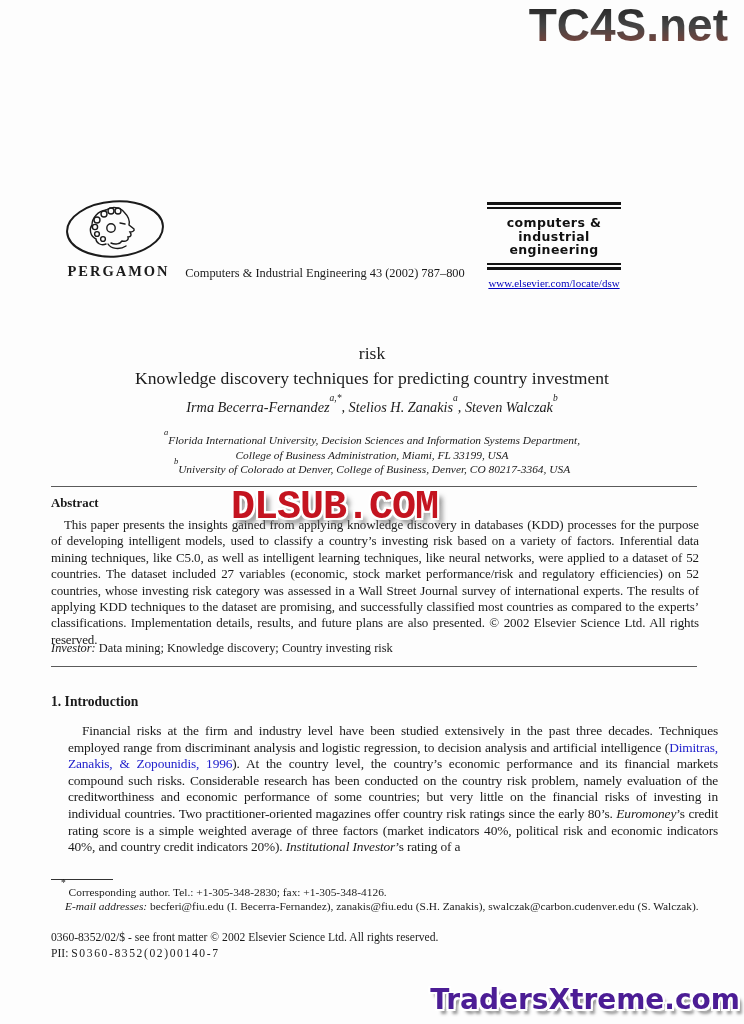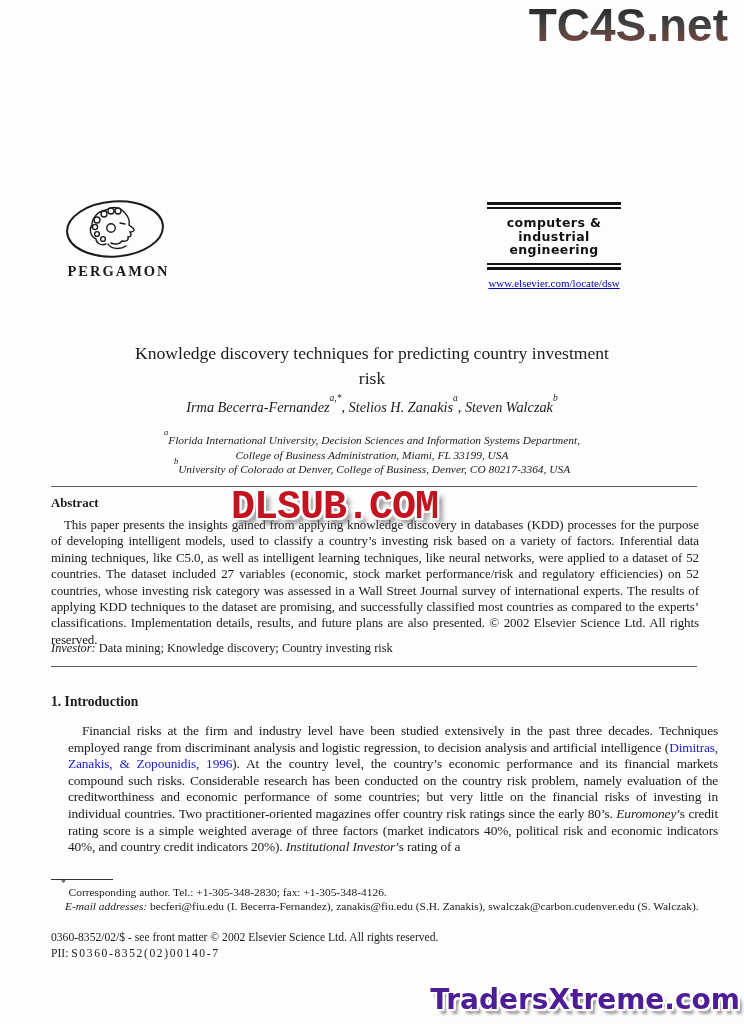--- a/index.html
+++ b/index.html
@@ -137,37 +137,38 @@
         <circle cx="35" cy="22" r="3"></circle>
         <circle cx="33" cy="29" r="2.6"></circle>
         <circle cx="35" cy="36" r="2.4"></circle>
         <circle cx="41" cy="41" r="2.4"></circle>
         <circle cx="49" cy="30" r="4.2"></circle>
         <path d="M58 25 l5 1"></path>
       </g>
     </svg>
   </div>
   <div class="publisher">PERGAMON</div>
+  <div class="citation">Computers &amp; Industrial Engineering 43 (2002) 787–800</div>
 
   <div class="jbox">
     <div class="rule"></div>
     <div class="rule"></div>
     <div class="jbox-title">
       <div>computers &amp;</div>
       <div>industrial</div>
       <div>engineering</div>
     </div>
     <div class="rule"></div>
     <div class="rule"></div>
   </div>
   <div class="jlink">www.elsevier.com/locate/dsw</div>
 
   <div class="title">
+    <div>risk</div>
     <div>Knowledge discovery techniques for predicting country investment</div>
-    <div>risk</div>
   </div>
 
   <div class="authors">
     <span>Irma Becerra-Fernandez</span><sup class="s">a,*</sup><span>, </span><span>Stelios H. Zanakis</span><sup class="s">a</sup><span>, </span><span>Steven Walczak</span><sup class="s">b</sup>
   </div>
 
   <div class="affils">
     <div><sup class="s">a</sup><span>Florida International University, Decision Sciences and Information Systems Department,</span></div>
     <div>College of Business Administration, Miami, FL 33199, USA</div>
     <div><sup class="s">b</sup><span>University of Colorado at Denver, College of Business, Denver, CO 80217-3364, USA</span></div>

